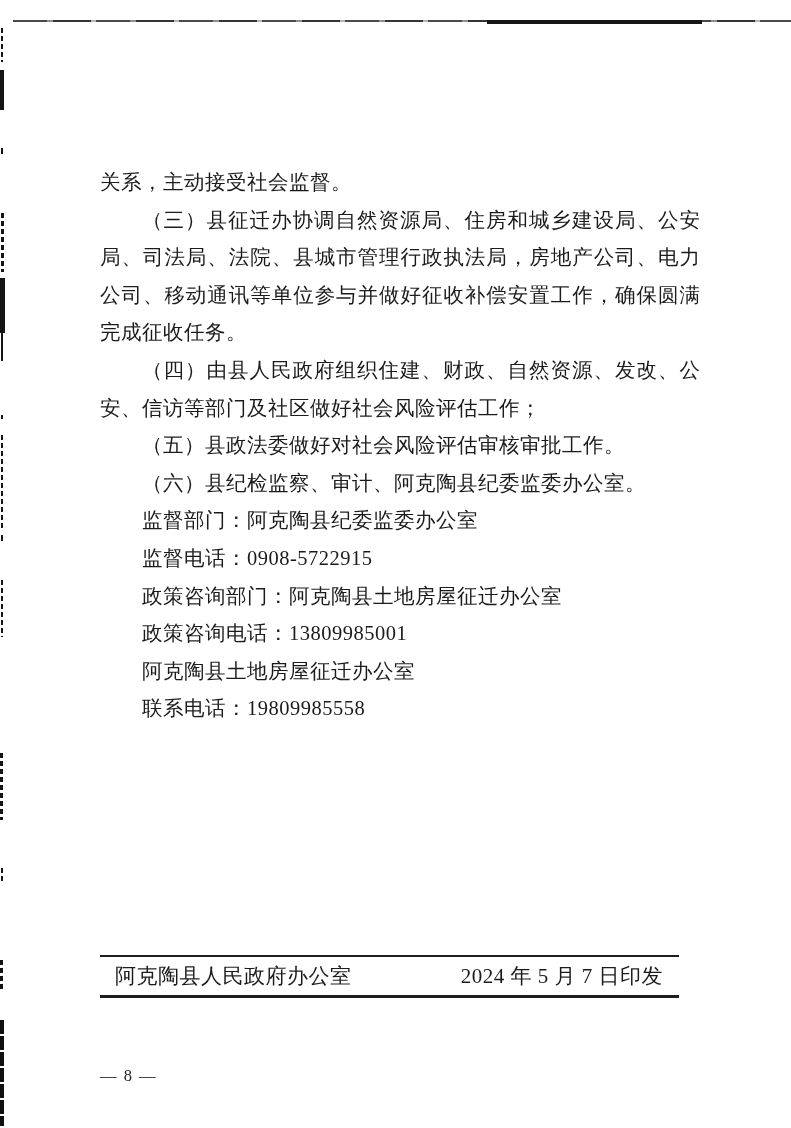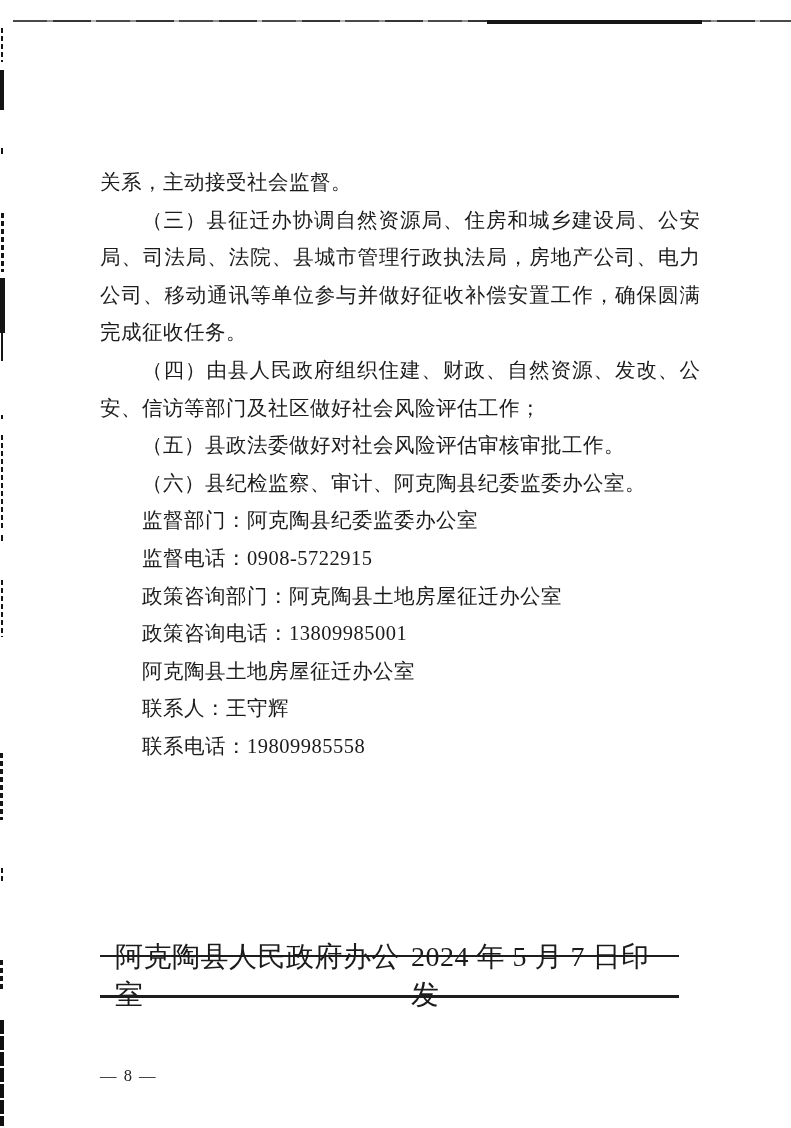--- a/index.html
+++ b/index.html
@@ -80,21 +80,21 @@
     top: 935px;
     width: 579px;
     height: 43px;
     box-sizing: border-box;
     border-top: 2px solid #1d1d1d;
     border-bottom: 3px solid #1d1d1d;
     display: flex;
     align-items: center;
     justify-content: space-between;
     padding: 0 16px 0 15px;
-    font-size: 28px;
+    font-size: 21px;
     letter-spacing: 0.5px;
   }
 
   
   .page-number {
     position: absolute;
     left: 100px;
     top: 1046px;
     font-size: 16.5px;
     letter-spacing: 1.5px;
@@ -132,21 +132,20 @@
     <div class="line">完成征收任务。</div>
     <div class="line indent stretch">（四）由县人民政府组织住建、财政、自然资源、发改、公</div>
     <div class="line">安、信访等部门及社区做好社会风险评估工作；</div>
     <div class="line indent">（五）县政法委做好对社会风险评估审核审批工作。</div>
     <div class="line indent">（六）县纪检监察、审计、阿克陶县纪委监委办公室。</div>
     <div class="line indent">监督部门：阿克陶县纪委监委办公室</div>
     <div class="line indent">监督电话：0908-5722915</div>
     <div class="line indent">政策咨询部门：阿克陶县土地房屋征迁办公室</div>
     <div class="line indent">政策咨询电话：13809985001</div>
     <div class="line indent">阿克陶县土地房屋征迁办公室</div>
-    <div class="line indent">联系人：王守辉</div>
     <div class="line indent">联系电话：19809985558</div>
   </div>
 
   <div class="colophon">
     <span>阿克陶县人民政府办公室</span>
     <span>2024 年 5 月 7 日印发</span>
   </div>
 
   <div class="page-number">— 8 —</div>
 

